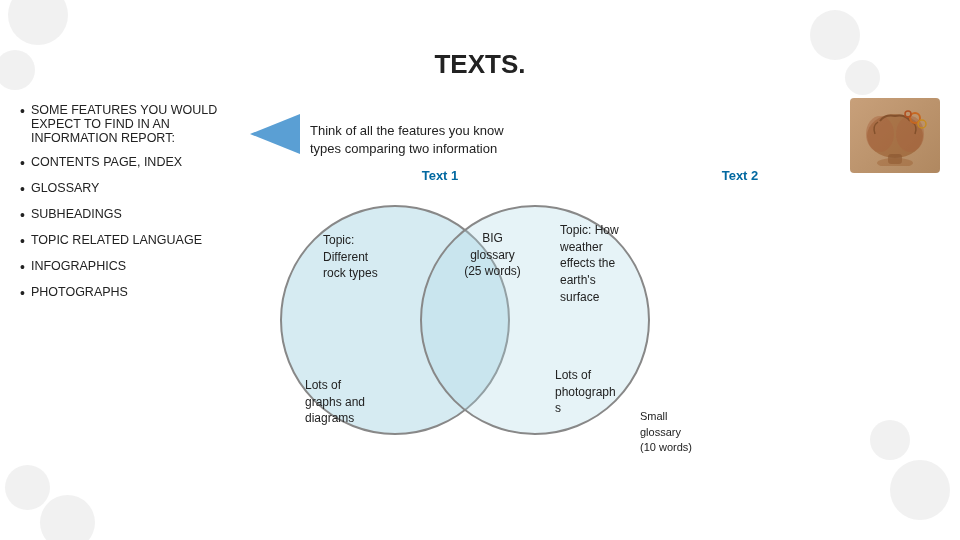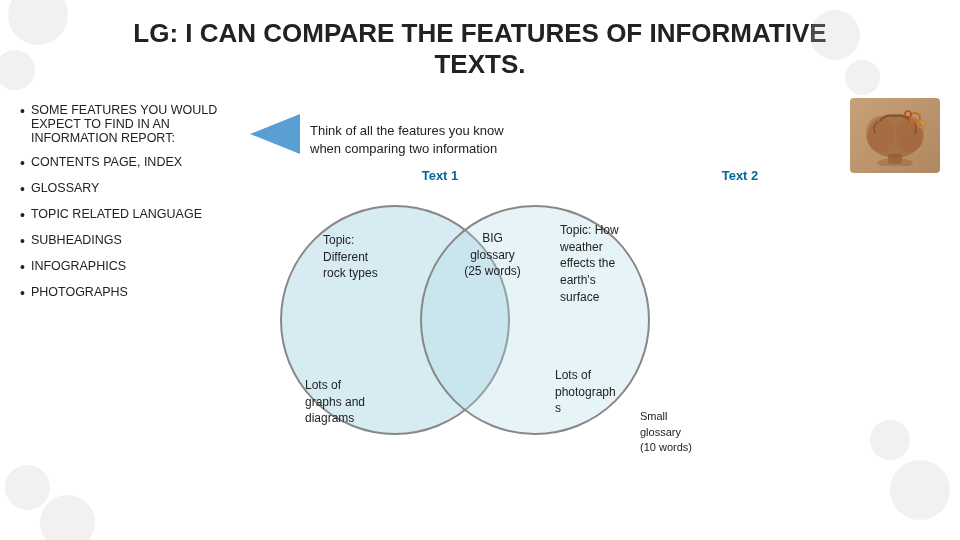--- a/index.html
+++ b/index.html
@@ -209,43 +209,43 @@
 <div class="deco-circle" style="width:40px;height:40px;top:50px;left:-5px;"></div>
 <div class="deco-circle" style="width:45px;height:45px;bottom:30px;left:5px;"></div>
 <div class="deco-circle" style="width:55px;height:55px;bottom:-10px;left:40px;"></div>
 <div class="deco-circle" style="width:50px;height:50px;top:10px;right:100px;"></div>
 <div class="deco-circle" style="width:35px;height:35px;top:60px;right:80px;"></div>
 <div class="deco-circle" style="width:60px;height:60px;bottom:20px;right:10px;"></div>
 <div class="deco-circle" style="width:40px;height:40px;bottom:80px;right:50px;"></div>
 
 <div>
   <div class="main-title">
-    <span>LG: I CAN COMPARE THE FEATURES OF INFORMATIVE</span><br>
+    <br>
     <span>TEXTS.</span>
   </div>
 </div>
 
 <div class="content-area">
 
   <div class="left-col">
     <ul class="bullet-list">
       <li>
         <span>SOME FEATURES YOU WOULD EXPECT TO FIND IN AN INFORMATION REPORT:</span>
       </li>
       <li>
         <span>CONTENTS PAGE, INDEX</span>
       </li>
       <li>
         <span>GLOSSARY</span>
       </li>
       <li>
+        <span>SUBHEADINGS</span>
+      </li>
+      <li>
         <span>TOPIC RELATED LANGUAGE</span>
-      </li>
-      <li>
-        <span>SUBHEADINGS</span>
       </li>
       <li>
         <span>INFOGRAPHICS</span>
       </li>
       <li>
         <span>PHOTOGRAPHS</span>
       </li>
     </ul>
   </div>
 
@@ -267,21 +267,21 @@
         <circle cx="55" cy="12" r="5" fill="none" stroke="#cc5500" stroke-width="2"></circle>
         <circle cx="62" cy="18" r="4" fill="none" stroke="#cc8800" stroke-width="1.5"></circle>
         <circle cx="48" cy="8" r="3" fill="none" stroke="#aa3300" stroke-width="1.5"></circle>
       </svg>
     </div>
 
     <div style="display:flex; align-items:center; margin-bottom:4px; margin-top:5px;">
       <div class="arrow-shape" style="position:relative; width:0; height:0; border-top:20px solid transparent; border-bottom:20px solid transparent; border-right:50px solid #5a9fd4; flex-shrink:0; margin-right:10px;"></div>
       <div class="think-note" style="margin-left:0; white-space:pre-line;">
         <span>Think of all the features you know
-when comparing two information</span>
+types comparing two information</span>
       </div>
     </div>
 
     <div class="text-labels-row">
       <span class="text-label" style="margin-left:20px;">Text 1</span>
       <span class="text-label" style="margin-right:30px;">Text 2</span>
     </div>
 
     <div class="venn-container">
       <div class="circle-left"></div>

